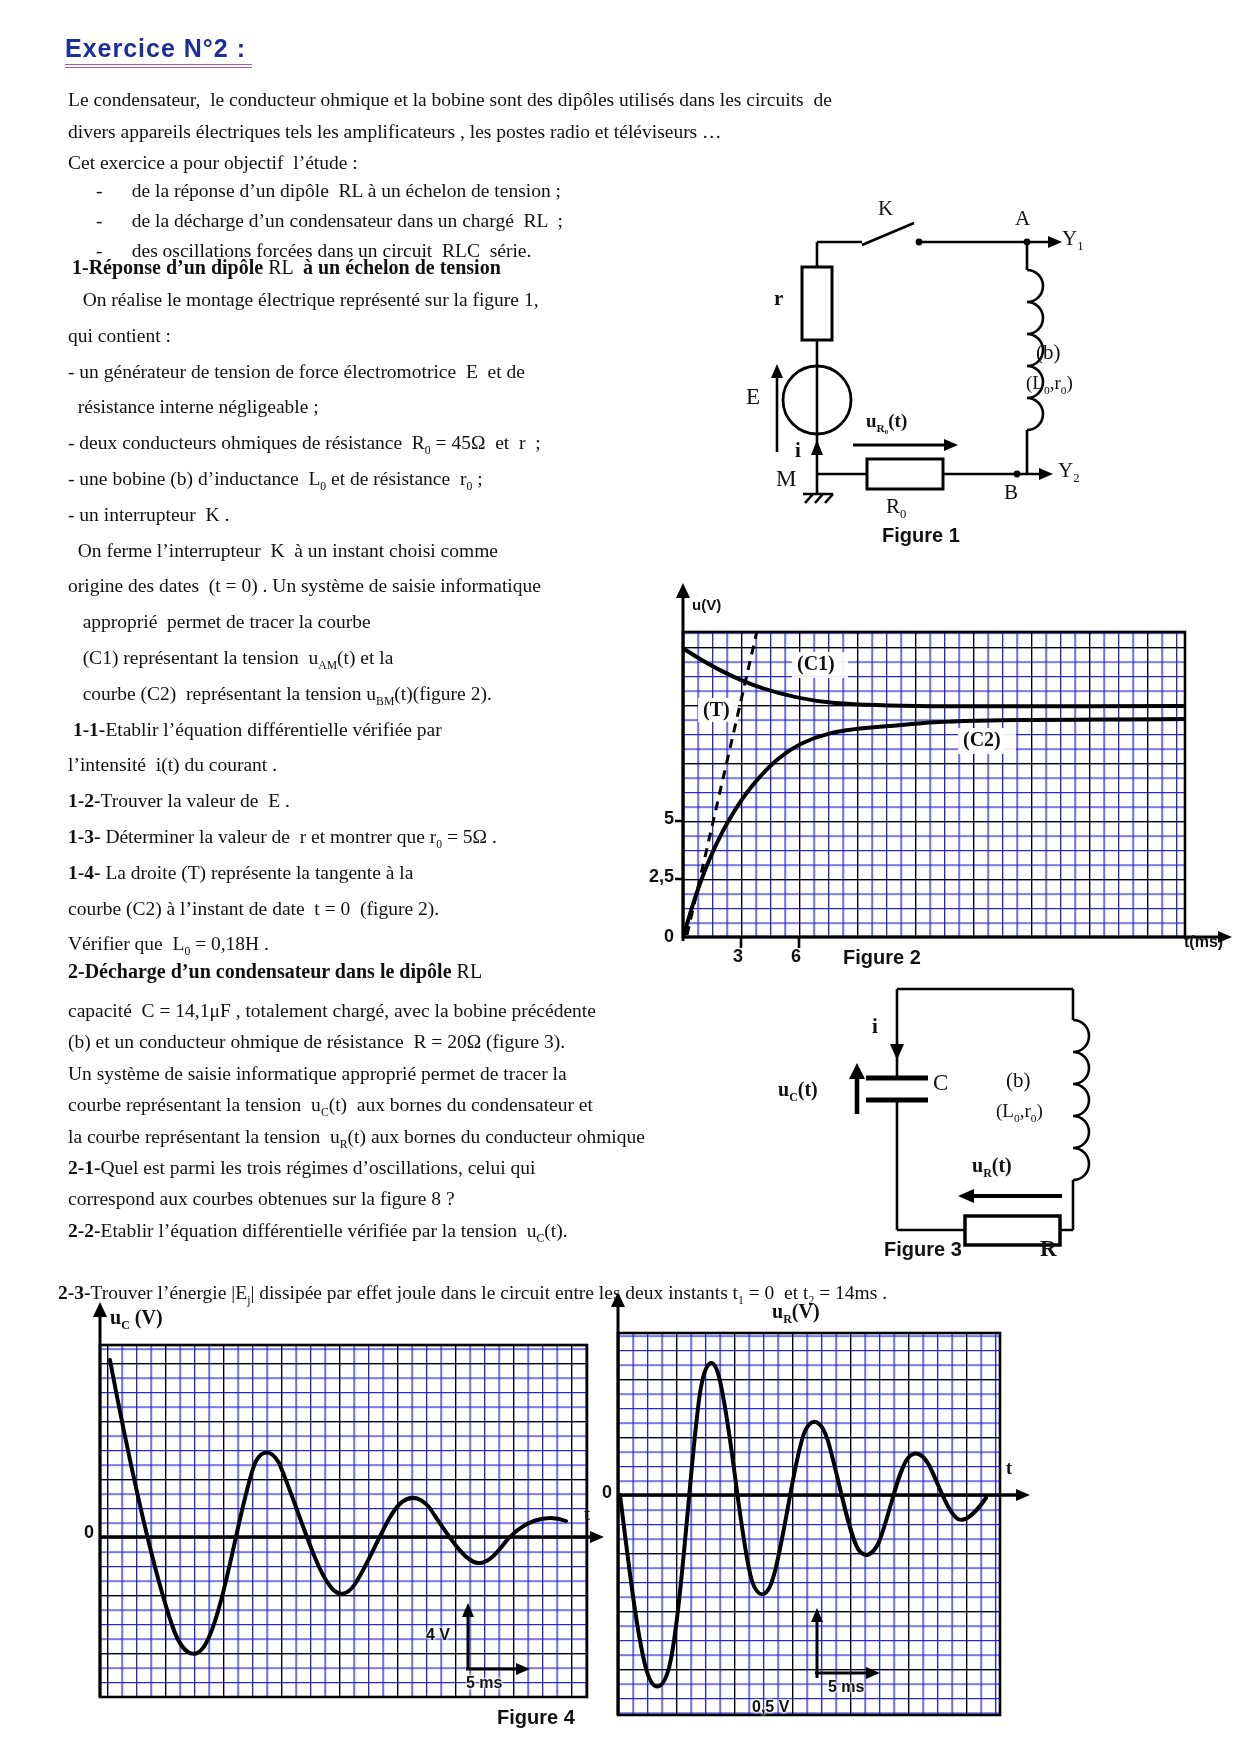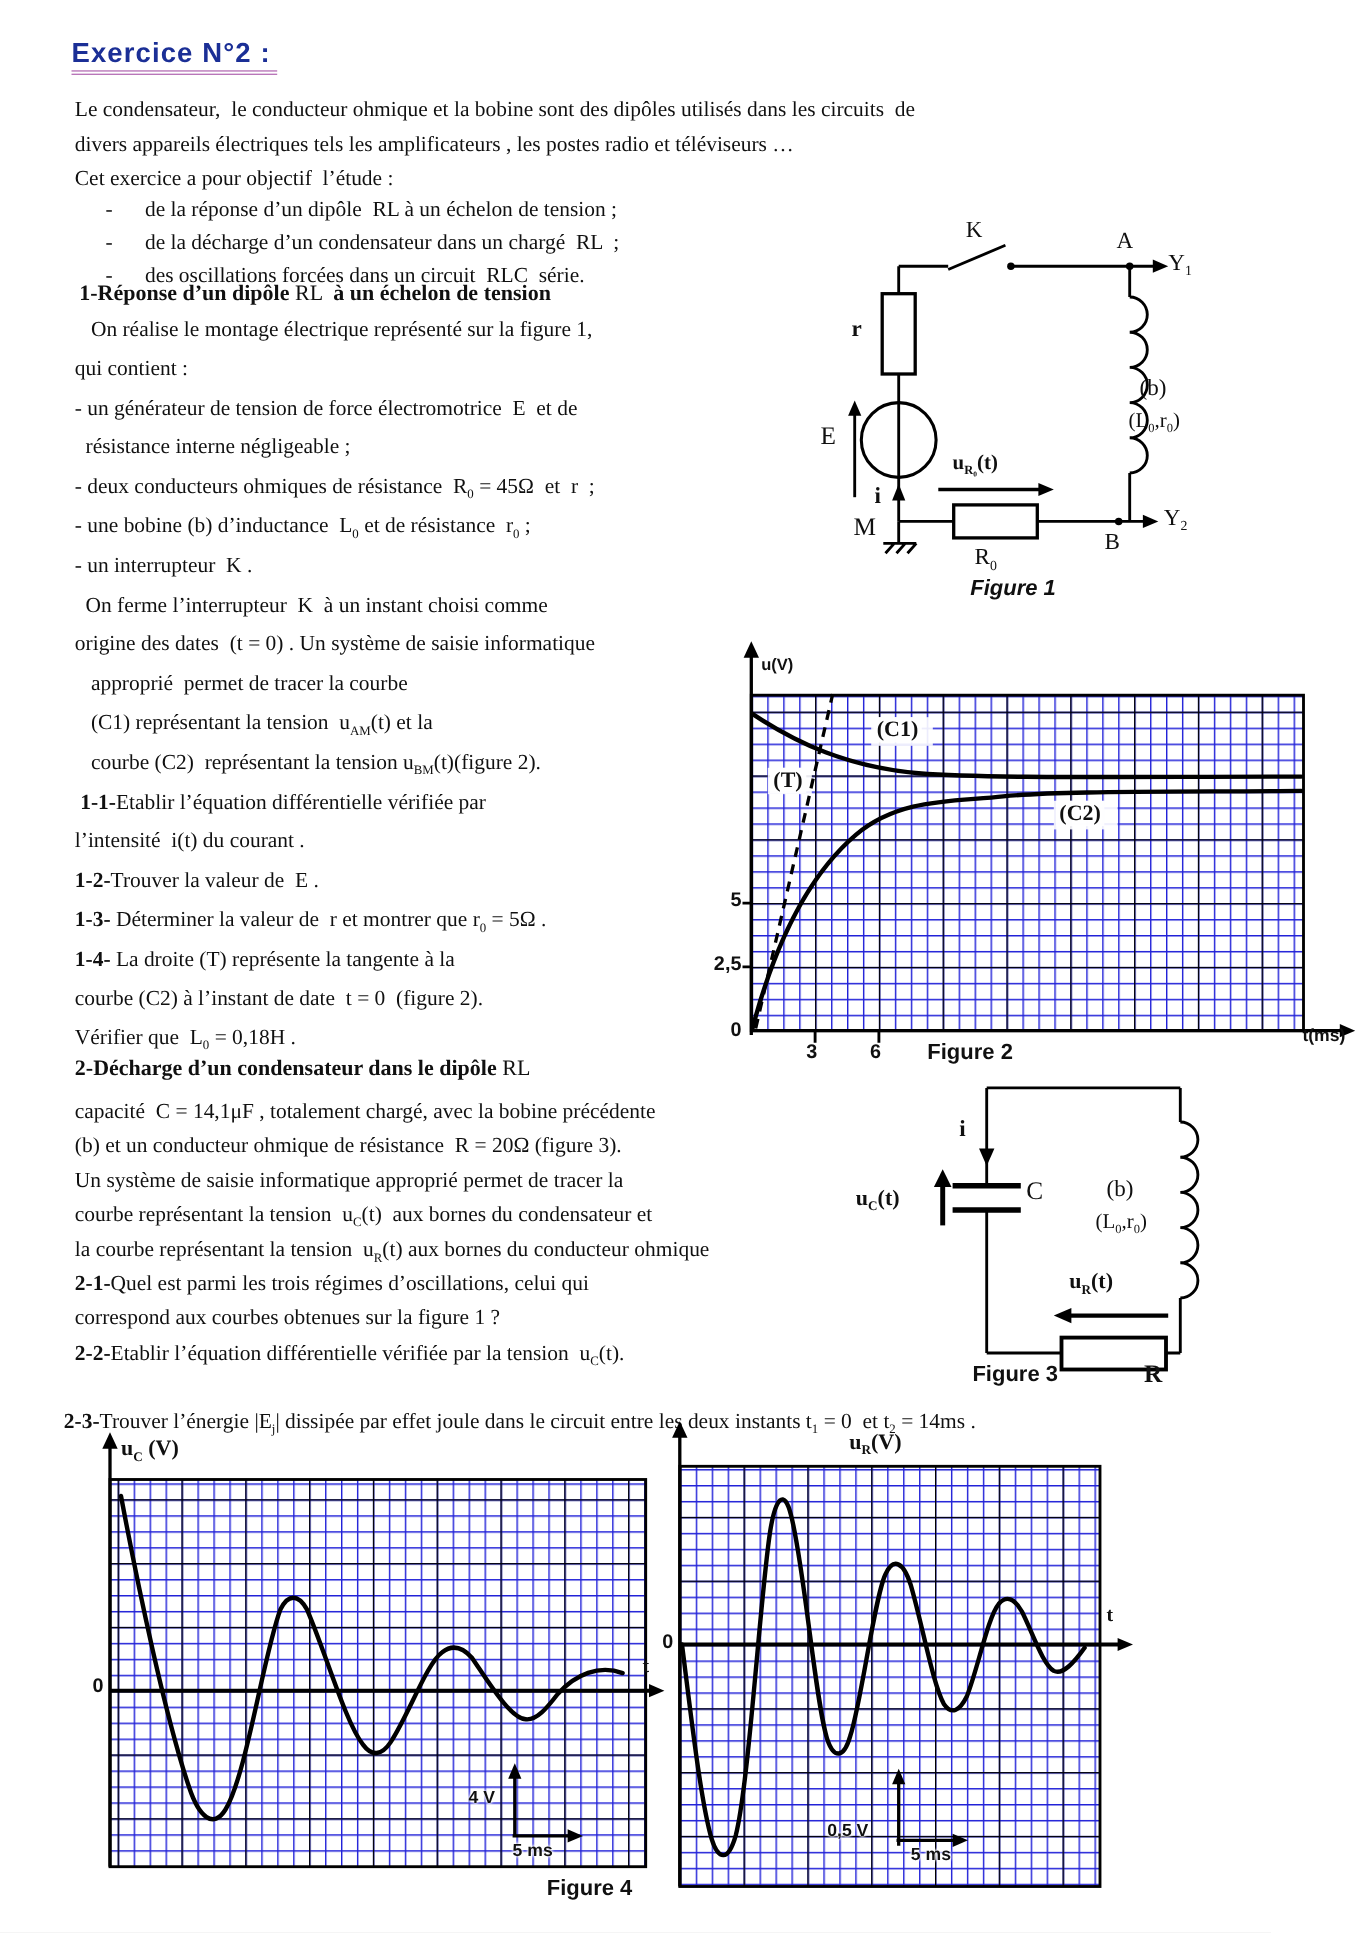--- a/index.html
+++ b/index.html
@@ -75,21 +75,21 @@
 
   <div id="h2" class="abs tline"><b>2-Décharge d’un condensateur dans le dipôle </b>RL</div>
 
   <div id="s2" class="abs">
     <div class="tline">capacité  C = 14,1μF , totalement chargé, avec la bobine précédente</div>
     <div class="tline">(b) et un conducteur ohmique de résistance  R = 20Ω (figure 3).</div>
     <div class="tline">Un système de saisie informatique approprié permet de tracer la</div>
     <div class="tline">courbe représentant la tension  u<sub>C</sub>(t)  aux bornes du condensateur et</div>
     <div class="tline">la courbe représentant la tension  u<sub>R</sub>(t) aux bornes du conducteur ohmique</div>
     <div class="tline"><b>2-1-</b>Quel est parmi les trois régimes d’oscillations, celui qui</div>
-    <div class="tline">correspond aux courbes obtenues sur la figure 1 ?</div>
+    <div class="tline">correspond aux courbes obtenues sur la figure 8 ?</div>
     <div class="tline"><b>2-2-</b>Etablir l’équation différentielle vérifiée par la tension  u<sub>C</sub>(t).</div>
   </div>
 
   <div id="q23" class="abs"><b>2-3-</b>Trouver l’énergie |E<sub>j</sub>| dissipée par effet joule dans le circuit entre les deux instants t<sub>1</sub> = 0  et t<sub>2</sub> = 14ms .</div>
 
   <svg style="left:700px;top:190px;" width="540" height="380" viewBox="700 190 540 380">
     <path class="wire" d="M817,242 H862 M919,242 H1055 M817,242 V267 M817,340 V474 M817,474 H867 M943,474 H1048 M1027,242 V270 M1027,430 V474"></path>
     <path class="wire" d="M862,245 L914,223"></path>
     <circle cx="919" cy="242" r="3.4" fill="#000"></circle>
     <circle cx="1027" cy="242" r="3.4" fill="#000"></circle>
@@ -198,21 +198,21 @@
   <div class="abs clabel" style="left:774px;top:286px;"><b>r</b></div>
   <div class="abs clabel" style="left:746px;top:384px;font-size:23px;">E</div>
   <div class="abs clabel" style="left:795px;top:438px;"><b>i</b></div>
   <div class="abs clabel" style="left:776px;top:466px;font-size:23px;">M</div>
   <div class="abs clabel bold" style="left:866px;top:410px;font-size:19px;"><b>u</b><sub>R₀</sub><b>(t)</b></div>
   <div class="abs clabel" style="left:886px;top:494px;">R<sub>0</sub></div>
   <div class="abs clabel" style="left:1004px;top:480px;">B</div>
   <div class="abs clabel" style="left:1058px;top:458px;">Y<sub>2</sub></div>
   <div class="abs clabel" style="left:1036px;top:340px;">(b)</div>
   <div class="abs clabel" style="left:1026px;top:372px;font-size:19px;">(L<sub>0</sub>,r<sub>0</sub>)</div>
-  <div class="abs cap" style="left:882px;top:524px;font-style:italic;"><b>Figure 1</b></div>
+  <div class="abs cap" style="left:882px;top:524px;"><b>Figure 1</b></div>
 
   <div class="abs glabel" style="left:692px;top:596px;font-size:15px;">u(V)</div>
   <div class="abs glabel" style="left:1184px;top:901px;font-size:16px;margin-top:32px;">t(ms)</div>
   <div class="abs glabel" style="left:646px;top:808px;width:28px;text-align:right;">5</div>
   <div class="abs glabel" style="left:628px;top:866px;width:46px;text-align:right;">2,5</div>
   <div class="abs glabel" style="left:648px;top:926px;width:26px;text-align:right;">0</div>
   <div class="abs glabel" style="left:733px;top:946px;">3</div>
   <div class="abs glabel" style="left:791px;top:946px;">6</div>
   <div class="abs serif curvetag" style="left:794px;top:652px;">(C1)</div>
   <div class="abs serif curvetag" style="left:700px;top:698px;">(T)</div>
@@ -230,16 +230,16 @@
 
   <div class="abs clabel bold" style="left:110px;top:1306px;font-size:20px;"><b>u</b><sub>C</sub><b> (V)</b></div>
   <div class="abs glabel" style="left:76px;top:1522px;width:18px;text-align:right;">0</div>
   <div class="abs clabel bold" style="left:584px;top:1504px;font-size:18px;"><b>t</b></div>
   <div class="abs glabel halo" style="left:426px;top:1626px;font-size:16px;">4 V</div>
   <div class="abs glabel halo" style="left:466px;top:1674px;font-size:16px;">5 ms</div>
   <div class="abs cap" style="left:497px;top:1706px;"><b>Figure 4</b></div>
   <div class="abs clabel bold" style="left:772px;top:1300px;font-size:20px;"><b>u</b><sub>R</sub><b>(V)</b></div>
   <div class="abs glabel" style="left:594px;top:1482px;width:18px;text-align:right;">0</div>
   <div class="abs clabel bold" style="left:1006px;top:1458px;font-size:18px;"><b>t</b></div>
-  <div class="abs glabel halo" style="left:752px;top:1656px;font-size:16px;text-align:right;">0,5 V</div>
+  <div class="abs glabel halo" style="left:752px;top:1698px;font-size:16px;text-align:right;">0,5 V</div>
   <div class="abs glabel halo" style="left:828px;top:1678px;font-size:16px;">5 ms</div>
 
 </div>
 
 </body></html>

